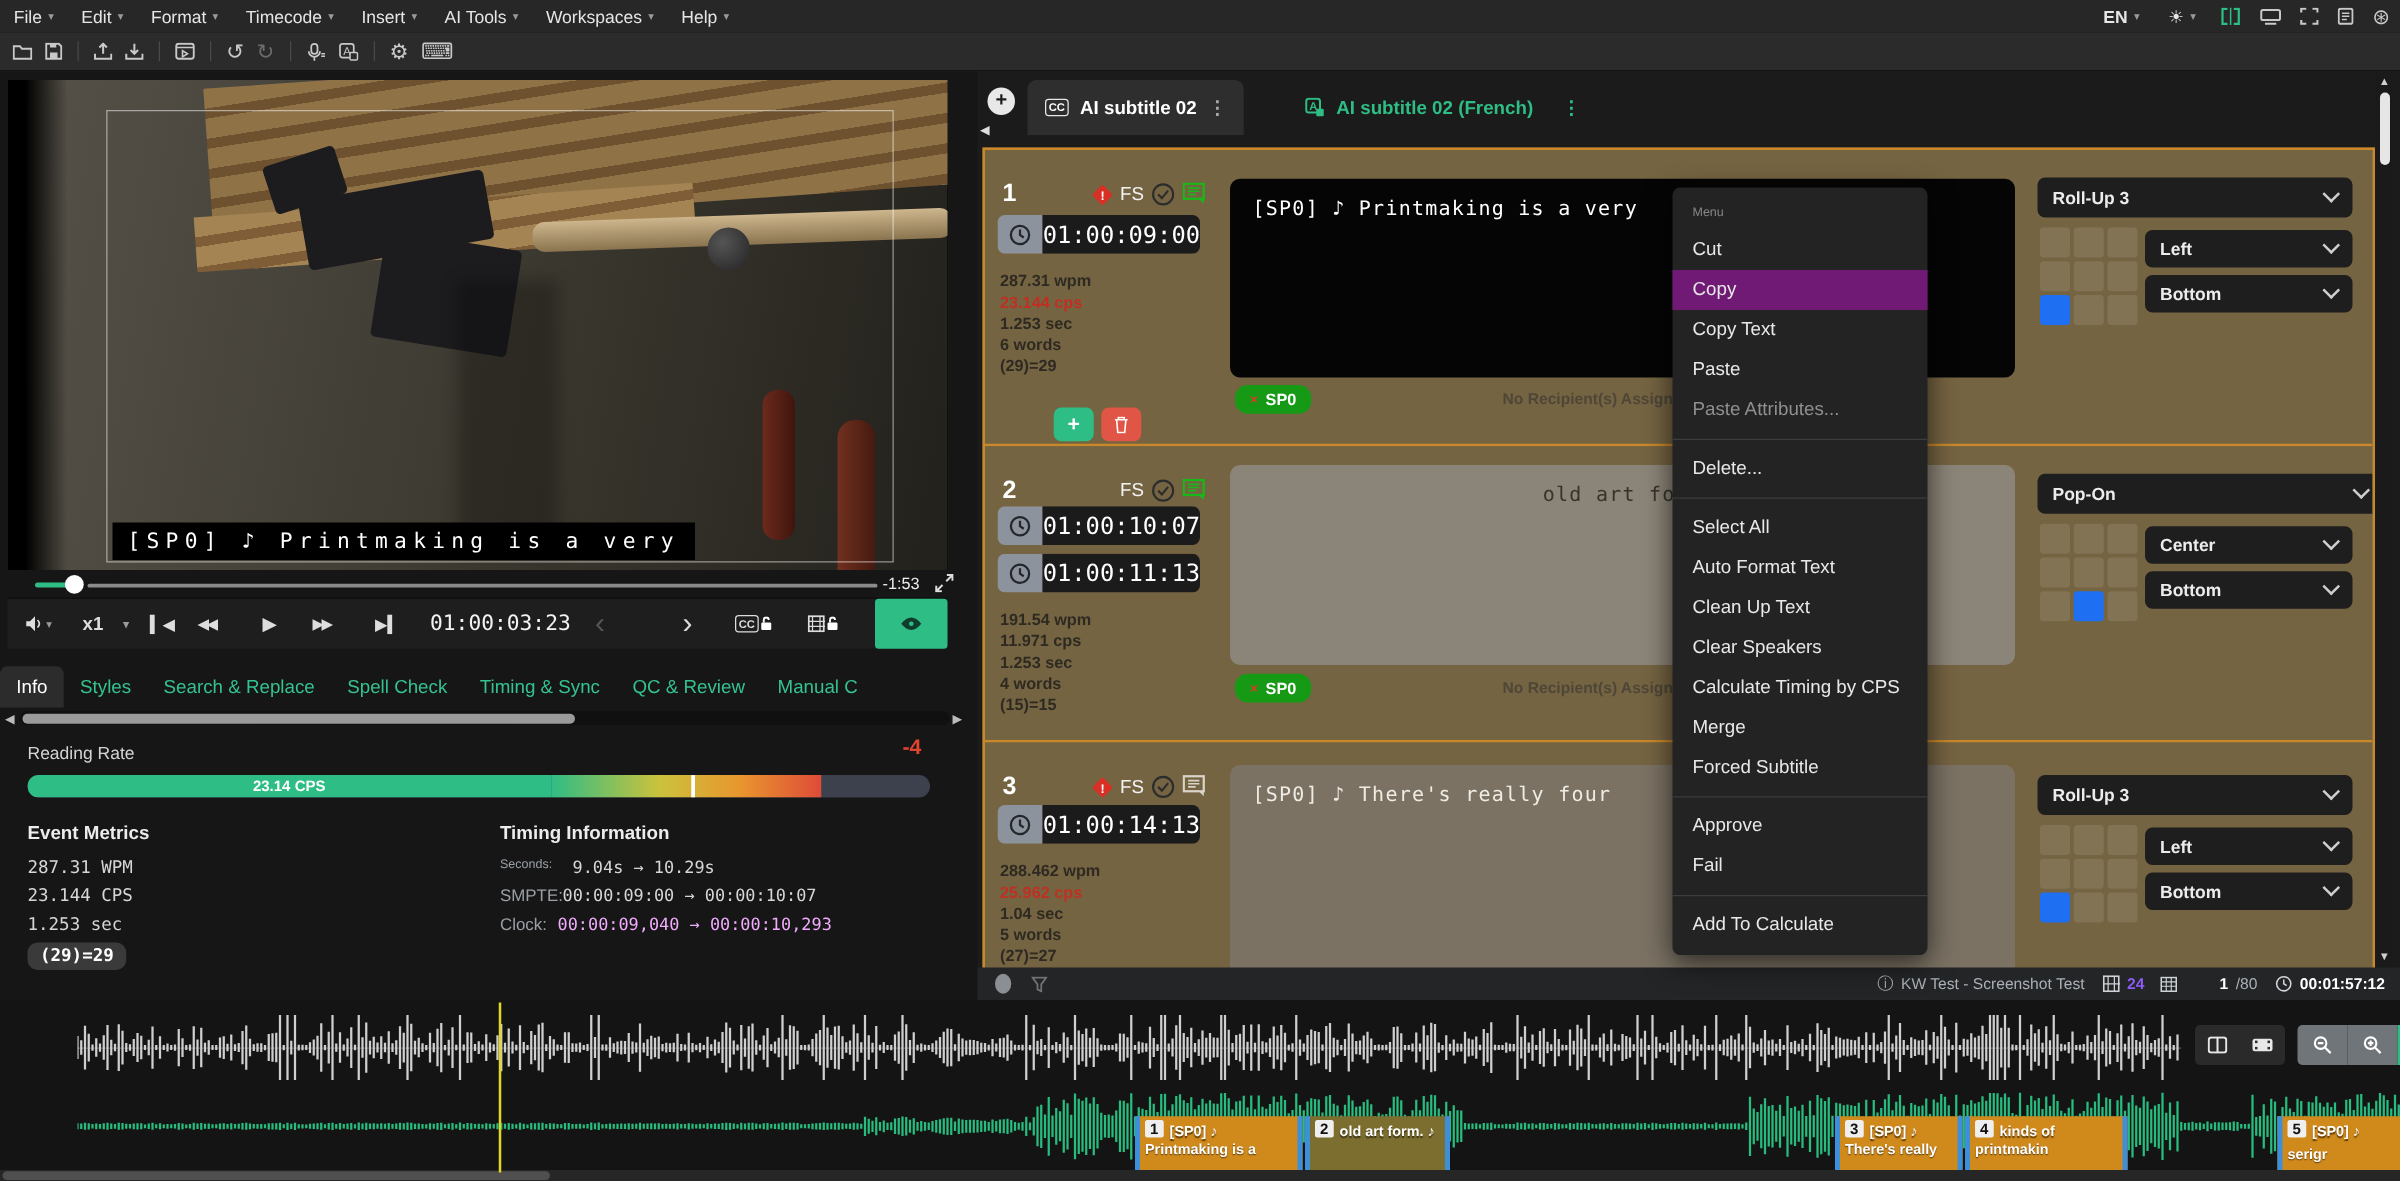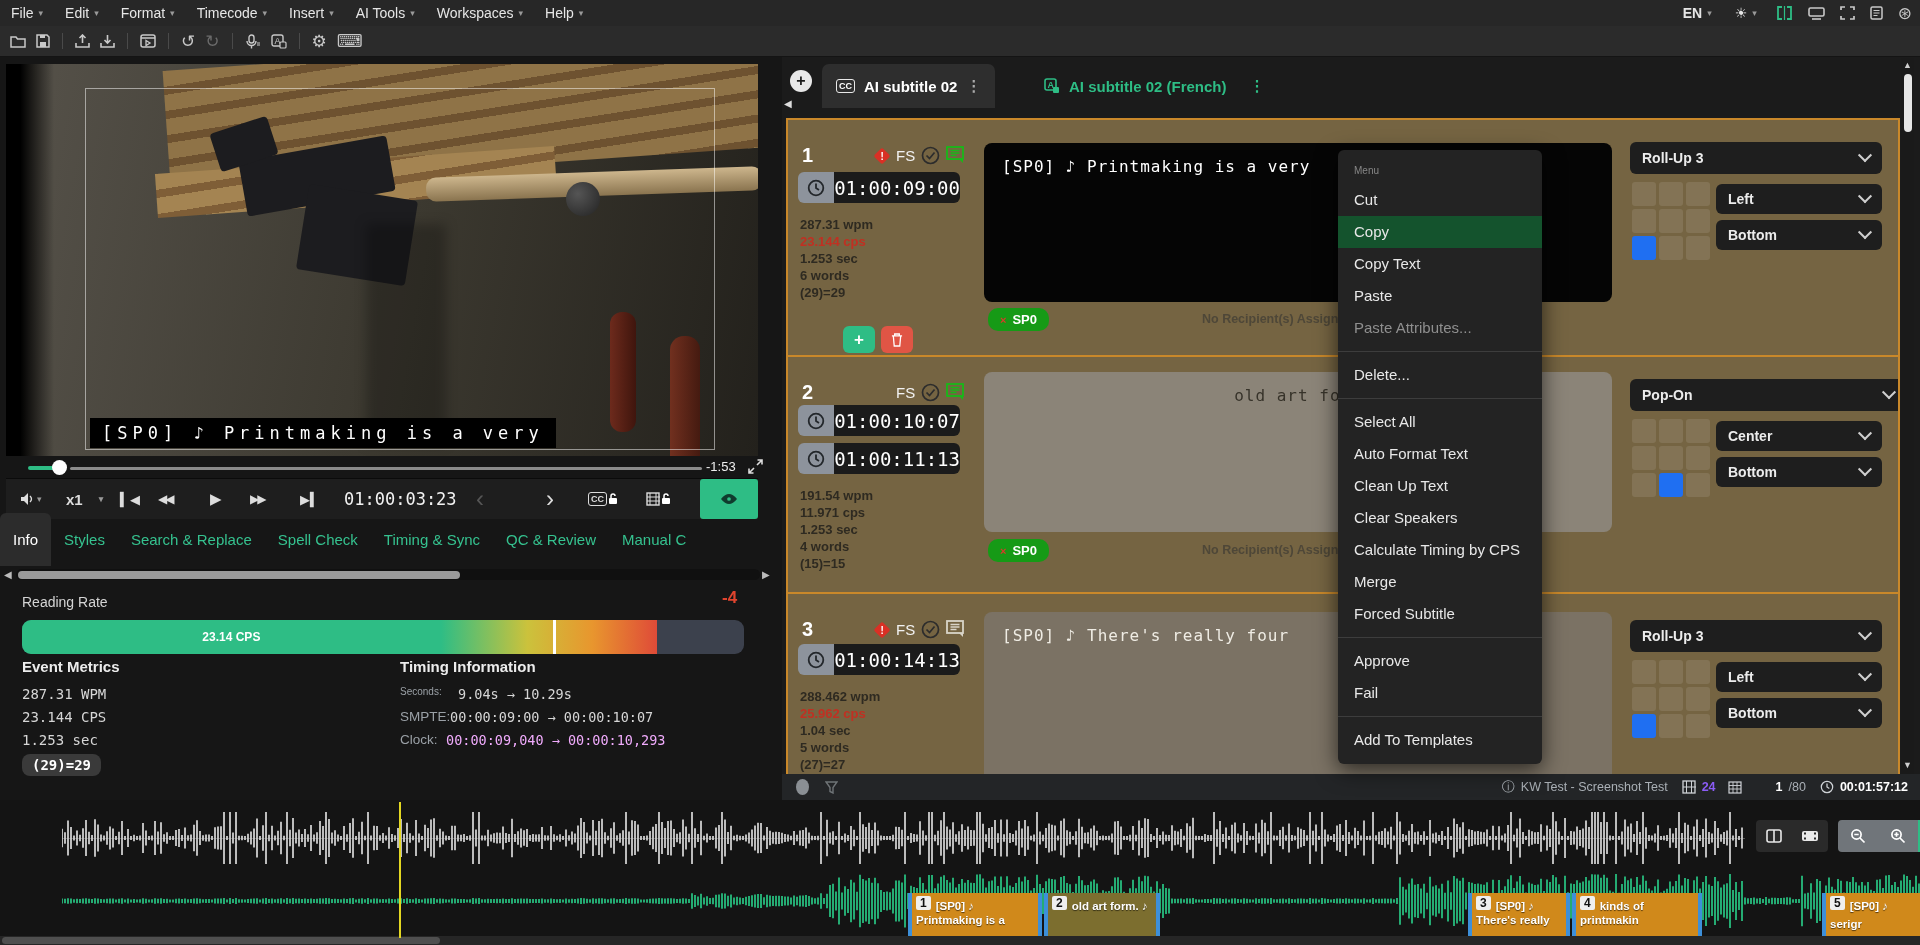--- a/index.html
+++ b/index.html
@@ -28,21 +28,21 @@
   #videowrap{position:absolute;left:6px;top:64px;width:752px;height:392px;background:#000;overflow:hidden}
   #scene{position:absolute;inset:0;background:linear-gradient(100deg,#56524a 0%,#3b382f 55%,#23211c 100%)}
   .saferect{position:absolute;left:79px;top:24px;width:628px;height:360px;border:1px solid rgba(255,255,255,.5)}
   #vsub{position:absolute;left:84px;top:354px;background:#000;color:#fff;padding:5px 12px;font-size:17px;letter-spacing:5px;white-space:nowrap}
   
   #seekrow{position:absolute;left:6px;top:456px;width:752px;height:22px}
   #controls{position:absolute;left:6px;top:478px;width:752px;height:40px;background:#1e1e1e;border-top:1px solid #0b0b0b}
   .cbtn{position:absolute;top:0;height:40px;display:flex;align-items:center;color:#ddd;font-size:15px}
   
   #ltabs{position:absolute;left:0;top:530px;width:772px;height:36px;display:flex;align-items:flex-end;gap:0}
-  .ltab{color:#35c28f;font-size:15px;padding:18px 13px;white-space:nowrap}
+  .ltab{color:#35c28f;font-size:15px;padding:8px 13px;white-space:nowrap}
   .ltab.on{background:#2c2c2c;color:#fff;border-radius:6px 6px 0 0}
   #tabscroll{position:absolute;left:0;top:568px;width:772px;height:14px}
   
   .badge{display:inline-block;background:#3a3a3a;border-radius:8px;padding:3px 10px;color:#fff;font-weight:bold}
   
   #rpanel{position:absolute;left:782px;top:56px;width:1138px;height:744px;background:#1b1b1b}
   .rtab{position:absolute;top:8px;height:44px;display:flex;align-items:center;gap:9px;padding:0 14px;font-size:15px;font-weight:bold}
   #evarea{position:absolute;left:4px;top:62px;width:1110px;height:658px;border:2px solid #c9882a;background:#756442;overflow:hidden}
   .row{position:absolute;left:0;width:100%;background:#756442;overflow:hidden}
   .evnum{position:absolute;left:14px;top:24px;font-size:20px;font-weight:bold;color:#fff}
@@ -59,21 +59,21 @@
   .dd{position:absolute;background:#1e1e1e;border-radius:6px;color:#ececec;display:flex;align-items:center;justify-content:space-between;padding:0 12px;font-size:14px;font-weight:bold;box-sizing:border-box}
   .chev{width:8px;height:8px;border-right:2px solid #cfcfcf;border-bottom:2px solid #cfcfcf;transform:rotate(45deg) translate(-2px,-2px)}
   .pgrid{position:absolute;display:grid;grid-template-columns:repeat(3,24px);grid-template-rows:repeat(3,24px);gap:3px}
   .pgrid span{background:rgba(255,255,255,.10);border-radius:3px}
   .pgrid .on{background:#1f6ff2}
   .sbtn{position:absolute;width:32px;height:27px;border-radius:6px;display:flex;align-items:center;justify-content:center;color:#fff;font-size:17px;font-weight:bold}
   
   #cmenu{position:absolute;left:1338px;top:150px;width:204px;background:#232323;border-radius:6px;box-shadow:0 6px 22px rgba(0,0,0,.65);padding:8px 0;z-index:60}
   .cmi{height:32px;line-height:32px;padding:0 16px;font-size:15px;color:#e8e8e8;white-space:nowrap}
   .cmi.hdr{color:#868686;font-size:10px;height:26px;line-height:26px}
-  .cmi.hl{background:#14532d}
+  .cmi.hl{background:#701a75}
   .cmi.dim{color:#8f8f8f}
   .csep{height:1px;background:#3d3d3d;margin:7px 0}
   
   #statusbar{position:absolute;left:782px;top:774px;width:1138px;height:26px;background:#232527;display:flex;align-items:center;font-size:12.5px;color:#aab0b6}
   
   #timeline{position:absolute;left:0;top:800px;width:1920px;height:145px;background:#141414}
   .tlbtn{height:32px;display:flex;align-items:center;justify-content:center}
   .blk{position:absolute;top:93px;height:43px;box-sizing:border-box;overflow:hidden;border-left:4px solid #3d8fd9;border-right:4px solid #3d8fd9;padding:3px 4px;color:#fff}
   .blk .n{display:inline-block;background:#efefef;color:#111;font-weight:bold;font-size:12px;padding:0 4px;border-radius:2px;margin-right:5px;vertical-align:top}
   .blk .t{font-size:11.5px;font-weight:bold;text-shadow:0 1px 1px rgba(0,0,0,.6);line-height:13px}
@@ -398,21 +398,21 @@
   <div id="tabscroll">
     <span class="abs" style="left:4px;top:1px;font-size:10px;color:#bbb">◀</span>
     <div class="abs" style="left:16px;top:1px;width:744px;height:11px;background:#101010;border-radius:6px"></div>
     <div class="abs" style="left:18px;top:2.5px;width:442px;height:8px;background:#9a9a9a;border-radius:4px"></div>
     <span class="abs" style="left:762px;top:1px;font-size:10px;color:#bbb">▶</span>
   </div>
 
   <div class="abs" style="left:0;top:582px;width:772px;height:218px;background:#161616">
     <span class="abs" style="left:22px;top:12px;font-size:14px;color:#d4d4d4">Reading Rate</span>
     <span class="abs" style="left:722px;top:6px;font-size:17px;font-weight:bold;color:#e0442e">-4</span>
-    <div class="abs" style="left:22px;top:38px;width:722px;height:34px;border-radius:9px;overflow:hidden;background:#3c414d">
+    <div class="abs" style="left:22px;top:38px;width:722px;height:18px;border-radius:9px;overflow:hidden;background:#3c414d">
       <div style="position:absolute;left:0;top:0;width:58%;height:100%;background:#2ebd85;display:flex;align-items:center;justify-content:center">
         <span style="font-size:12px;font-weight:bold;color:#fff">23.14 CPS</span>
       </div>
       <div style="position:absolute;left:58%;top:0;width:30%;height:100%;background:linear-gradient(90deg,#2ebd85,#cbc23c 40%,#e8962e 70%,#df4b38)"></div>
       <div style="position:absolute;left:73.5%;top:0;width:3px;height:100%;background:#fff"></div>
     </div>
     <span class="abs" style="left:22px;top:76px;font-size:15px;font-weight:bold;color:#ececec">Event Metrics</span>
     <span class="abs mono" style="left:22px;top:104px;font-size:14px;color:#d6d6d6">287.31 WPM</span>
     <span class="abs mono" style="left:22px;top:127px;font-size:14px;color:#d6d6d6">23.144 CPS</span>
     <span class="abs mono" style="left:22px;top:150px;font-size:14px;color:#d6d6d6">1.253 sec</span>
@@ -679,21 +679,21 @@
     <div class="cmi">Auto Format Text</div>
     <div class="cmi">Clean Up Text</div>
     <div class="cmi">Clear Speakers</div>
     <div class="cmi">Calculate Timing by CPS</div>
     <div class="cmi">Merge</div>
     <div class="cmi">Forced Subtitle</div>
     <div class="csep"></div>
     <div class="cmi">Approve</div>
     <div class="cmi">Fail</div>
     <div class="csep"></div>
-    <div class="cmi">Add To Templates</div>
+    <div class="cmi">Add To Calculate</div>
   </div>
 
   <div id="statusbar">
     <span style="margin-left:14px;width:13px;height:16px;background:#8a8f94;border-radius:50%"></span>
     <span class="ico" style="margin-left:16px">
         <svg width="13" height="13" viewBox="0 0 13 13">
           <path d="M1 1h11L8 6.5V12l-3-1.5V6.5z" stroke="#6f7477" fill="none" stroke-width="1.4"></path>
         </svg>
       </span>
     <span style="margin-left:auto;display:flex;align-items:center;gap:6px;margin-right:12px">

